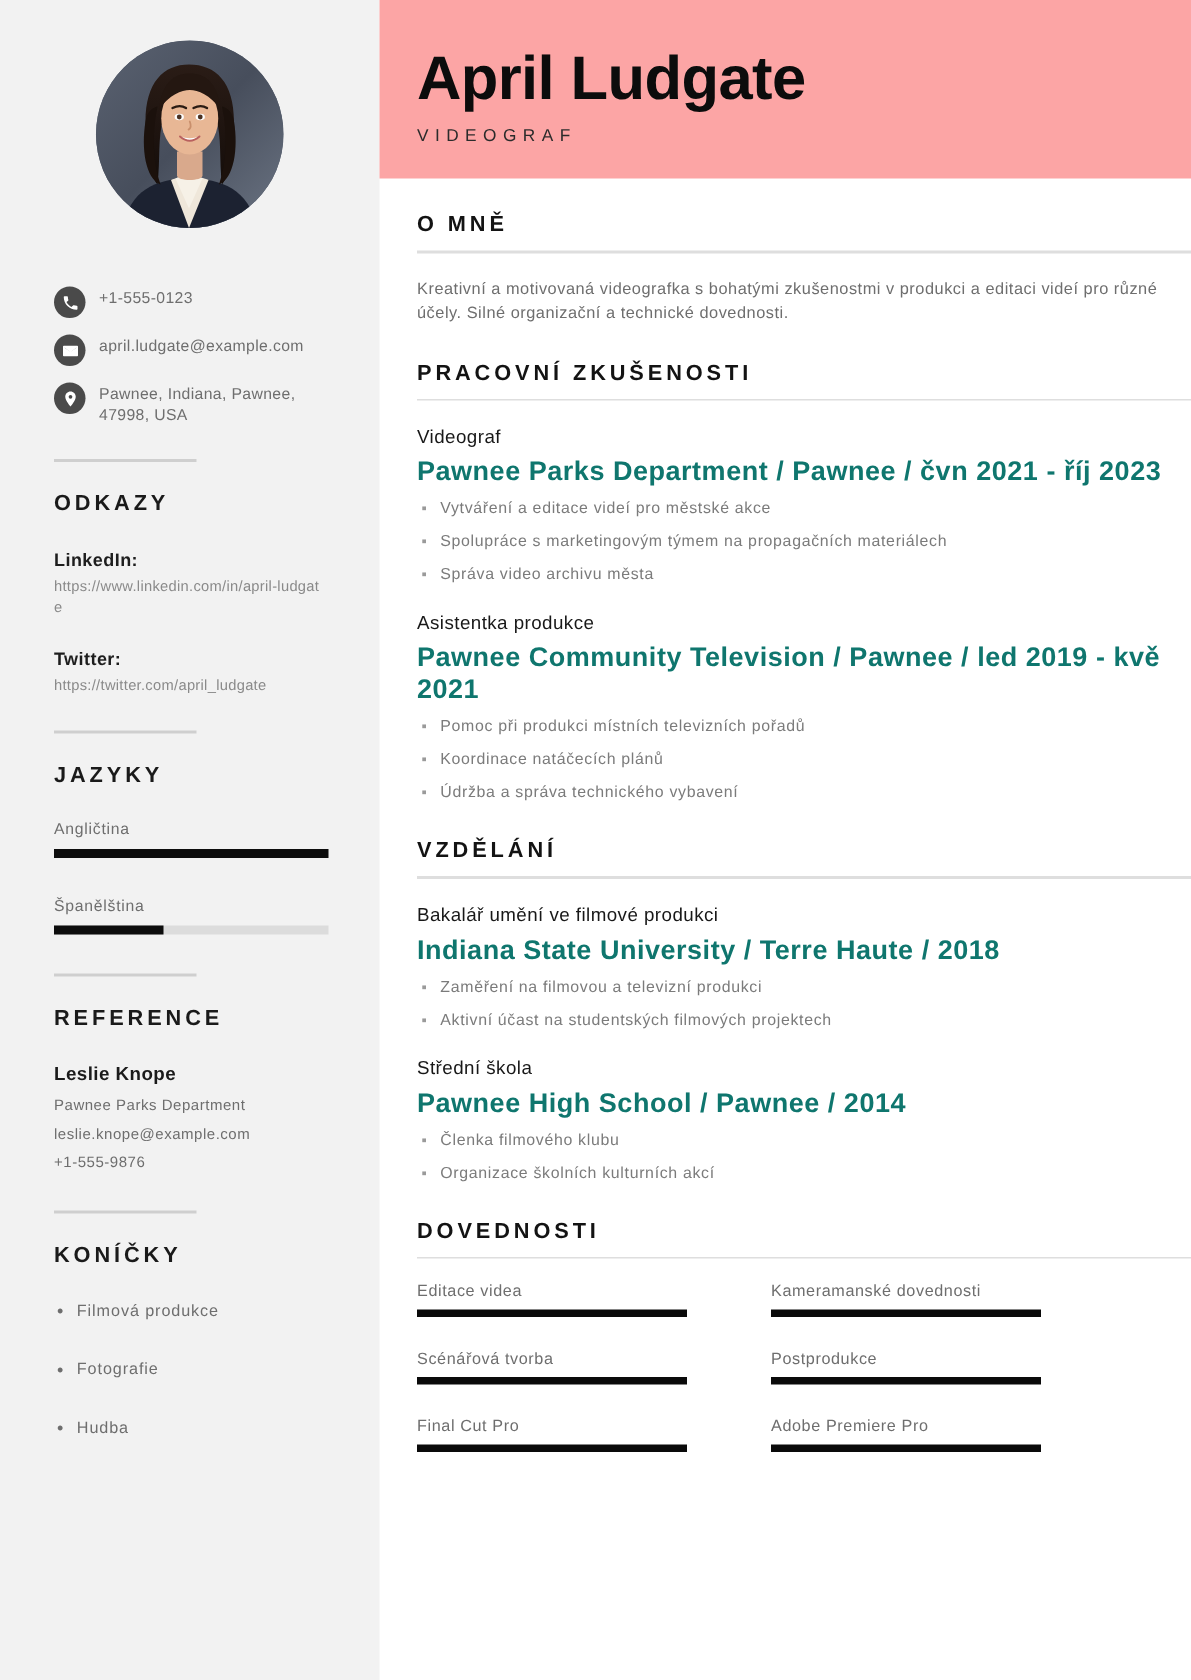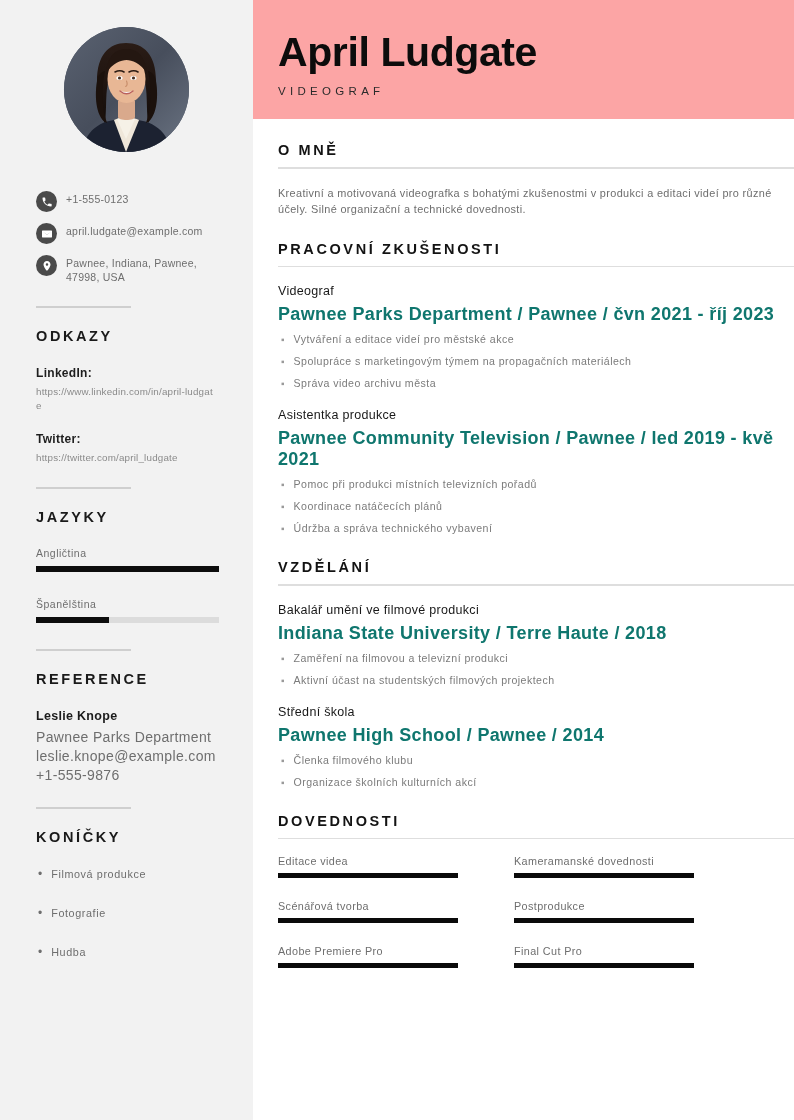--- a/index.html
+++ b/index.html
@@ -134,21 +134,21 @@
 
   
   .ref-name {
     font-size: 12.5px;
     font-weight: bold;
     color: #1b1b1b;
     letter-spacing: 0.3px;
     margin-bottom: 5px;
   }
   .ref-line {
-    font-size: 14px;
+    font-size: 10px;
     line-height: 19px;
     color: #6e6e6e;
     letter-spacing: 0.35px;
   }
 
   
   .hobby-item {
     display: flex;
     align-items: flex-start;
     margin-bottom: 25px;
@@ -549,29 +549,29 @@
               <div class="skill-fill" style="width: 100%;"></div>
             </div>
           </div>
           <div class="skill">
             <div class="skill-name">Postprodukce</div>
             <div class="skill-track">
               <div class="skill-fill" style="width: 100%;"></div>
             </div>
           </div>
           <div class="skill">
+            <div class="skill-name">Final Cut Pro</div>
+            <div class="skill-track">
+              <div class="skill-fill" style="width: 100%;"></div>
+            </div>
+          </div>
+          <div class="skill">
             <div class="skill-name">Adobe Premiere Pro</div>
             <div class="skill-track">
               <div class="skill-fill" style="width: 100%;"></div>
             </div>
           </div>
-          <div class="skill">
-            <div class="skill-name">Final Cut Pro</div>
-            <div class="skill-track">
-              <div class="skill-fill" style="width: 100%;"></div>
-            </div>
-          </div>
         </div>
       </section>
 
     </div>
   </main>
 </div>
 
 </body></html>

